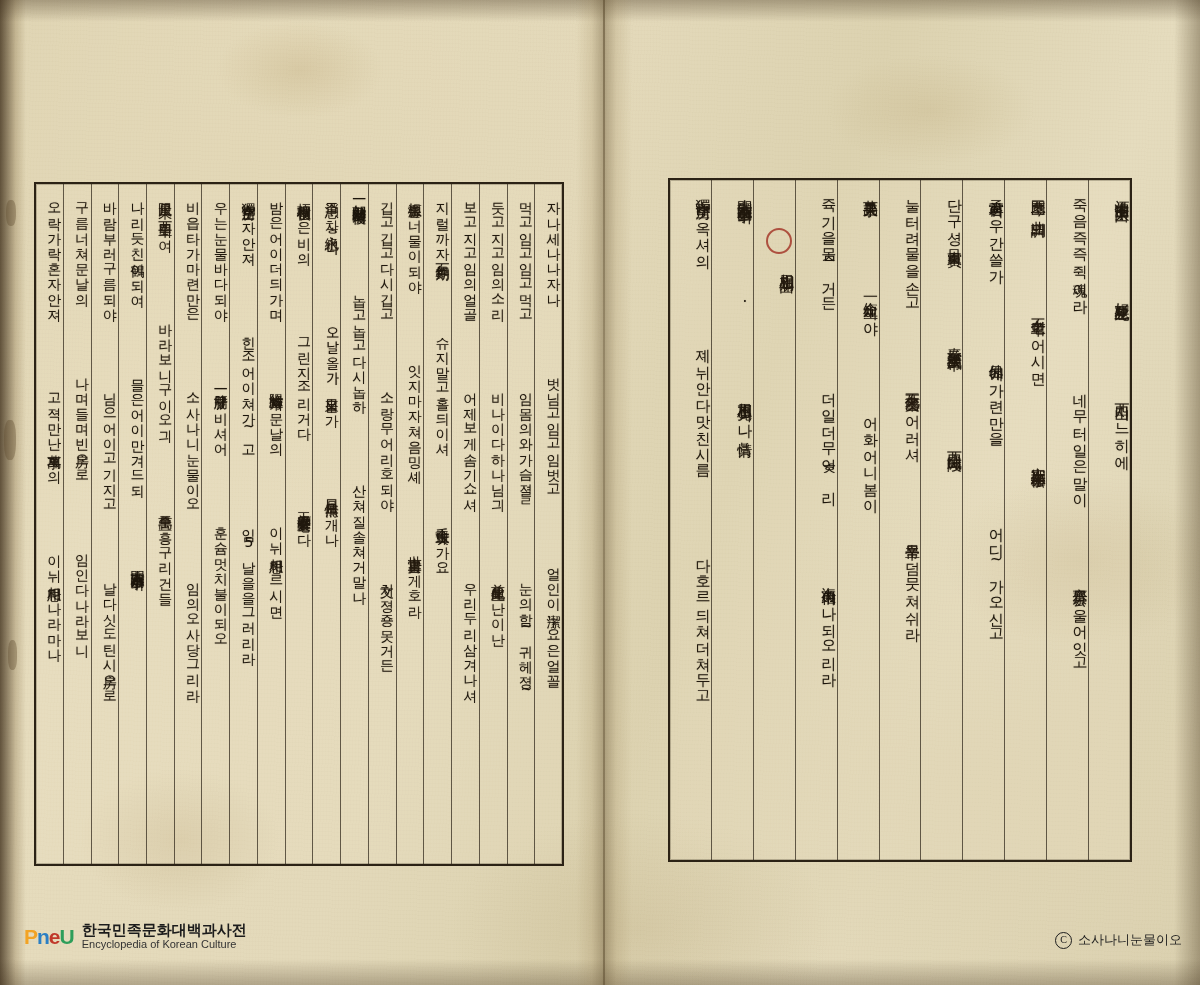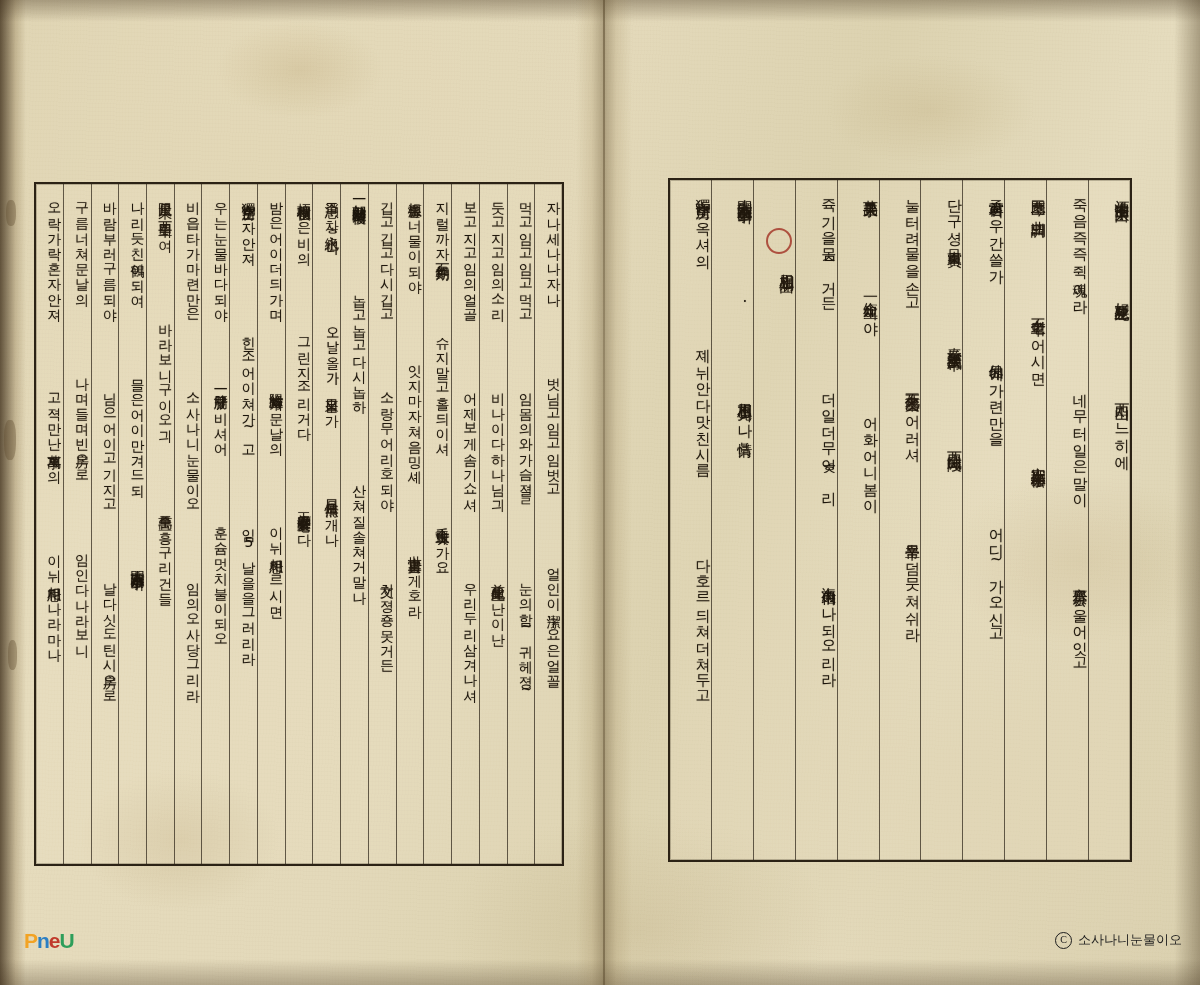--- a/index.html
+++ b/index.html
@@ -354,19 +354,23 @@
       </div>
   </div>
 
   <div class="wm-left">
     <div class="wm-logo">
       <span class="l1">P</span>
         <span class="l2">n</span>
         <span class="l3">e</span>
         <span class="l4">U</span>
     </div>
+    <div class="wm-texts">
+      <span class="wm-ko">한국민족문화대백과사전</span>
+      <span class="wm-en">Encyclopedia of Korean Culture</span>
+    </div>
   </div>
 
   <div class="wm-right">
     <span class="copy-mark">C</span>
     <span>소사나니눈물이오</span>
   </div>
 </div>
 
 </body></html>

